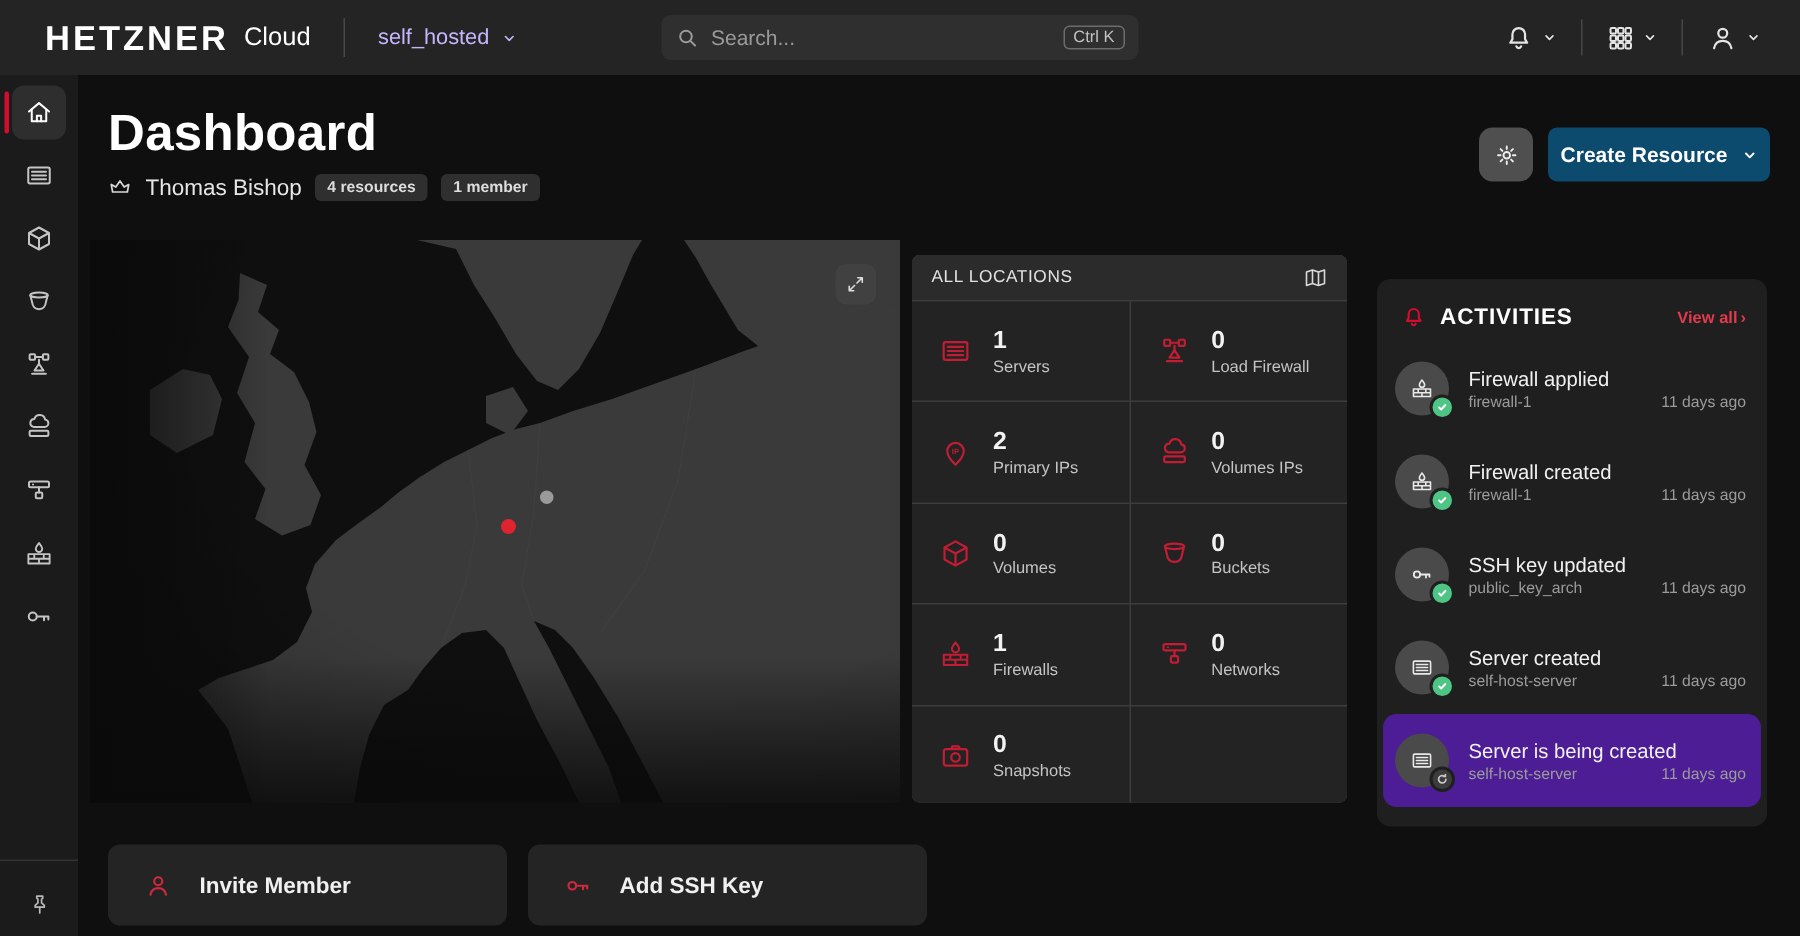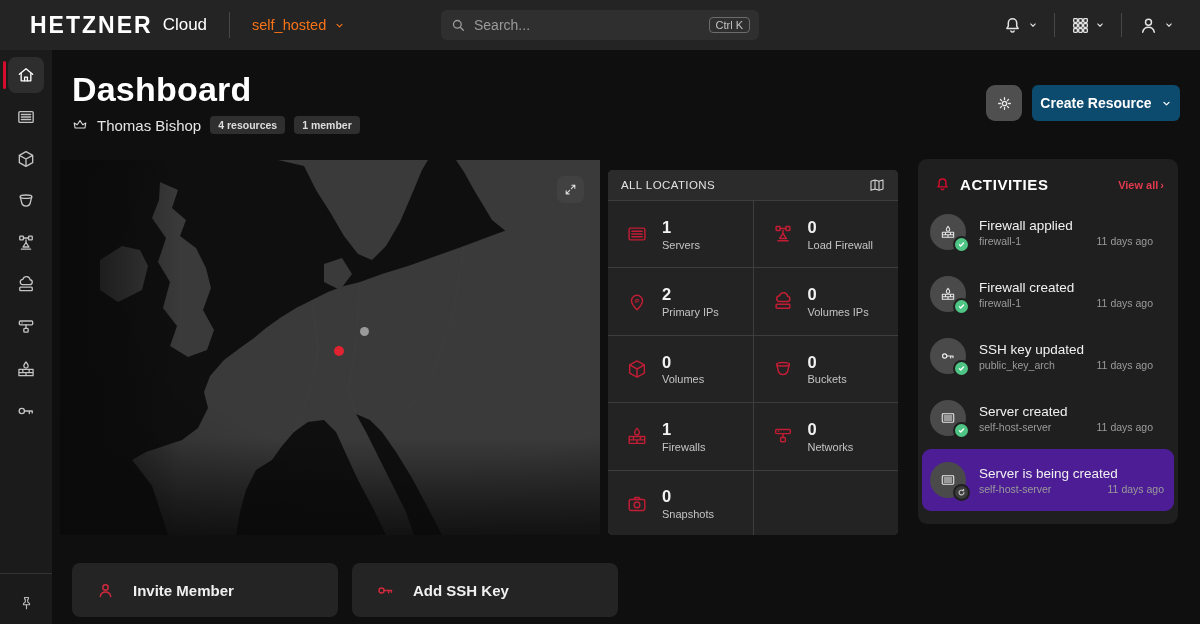--- a/index.html
+++ b/index.html
@@ -5,21 +5,21 @@
   * { margin:0; padding:0; box-sizing:border-box; }
   html,body { width:1200px; height:624px; background:#0e0e0e; font-family:"Liberation Sans", sans-serif; overflow:hidden; }
   #app { position:relative; width:1200px; height:624px; background:#0f0f0f; overflow:hidden; }
   svg { display:block; }
 
   
   .topbar { position:absolute; left:0; top:0; width:1200px; height:50px; background:#242424; display:flex; align-items:center; z-index:30; }
   .brand { margin-left:30px; font-size:23px; font-weight:800; letter-spacing:2px; color:#ffffff; }
   .brand-suffix { margin-left:10px; font-size:17px; font-weight:400; color:#ffffff; }
   .tb-sep { width:1px; height:26px; background:#474747; margin-left:22px; }
-  .project { margin-left:22px; display:flex; align-items:center; gap:8px; color:#f97316; font-size:14.5px; cursor:pointer; }
+  .project { margin-left:22px; display:flex; align-items:center; gap:8px; color:#c4b5fd; font-size:14.5px; cursor:pointer; }
   .search { position:absolute; left:441px; top:10px; width:318px; height:30px; background:#2f2f2f; border-radius:6px; display:flex; align-items:center; padding:0 9px; color:#9a9a9a; }
   .search input { flex:1; background:transparent; border:none; outline:none; color:#d8d8d8; font-size:14px; margin-left:8px; font-family:"Liberation Sans", sans-serif; }
   .search input::placeholder { color:#9a9a9a; }
   .kbd { border:1px solid #6c6c6c; border-radius:4px; padding:1px 6px; font-size:11px; color:#c2c2c2; white-space:nowrap; }
   .tb-right { position:absolute; right:16px; top:0; height:50px; display:flex; align-items:center; }
   .tb-btn { display:flex; align-items:center; gap:5px; color:#e4e4e4; padding:6px 10px; cursor:pointer; }
   .tb-right .tb-sep2 { width:1px; height:24px; background:#474747; margin:0 6px; }
 
   
   .sidebar { position:absolute; left:0; top:50px; width:52px; height:574px; background:#1b1b1b; z-index:25; }
@@ -56,26 +56,26 @@
   .loc-header { height:31px; background:#2b2b2b; border-bottom:1px solid #3d3d3d; display:flex; align-items:center; justify-content:space-between; padding:0 13px; color:#e2e2e2; font-size:11.5px; font-weight:500; letter-spacing:.4px; }
   .loc-header .map-ic { color:#d9d9d9; cursor:pointer; display:flex; }
   .loc-grid { display:grid; grid-template-columns:1fr 1fr; grid-auto-rows:66.4px; gap:1px; background:#3d3d3d; }
   .loc-cell { background:#232323; display:flex; align-items:center; padding-left:18px; gap:14px; cursor:pointer; }
   .loc-cell.empty { cursor:default; }
   .loc-cell .l-icon { color:#c21d34; display:flex; }
   .loc-count { font-size:16.5px; font-weight:600; color:#f2f2f2; line-height:1.2; }
   .loc-label { font-size:11px; color:#c4c4c4; margin-top:1px; }
 
   
-  .act { position:absolute; left:918px; top:159px; width:260px; height:365px; background:#1f1f1f; border-radius:9px; overflow:hidden; }
+  .act { position:absolute; left:918px; top:186px; width:260px; height:365px; background:#1f1f1f; border-radius:9px; overflow:hidden; }
   .act-header { display:flex; align-items:center; gap:9px; padding:17px 14px 8px 16px; }
   .act-header .a-bell { color:#d50c2d; display:flex; }
   .act-title { font-size:15px; font-weight:700; color:#ffffff; letter-spacing:.6px; }
   .view-all { margin-left:auto; color:#e23a4e; font-size:11px; font-weight:700; cursor:pointer; display:flex; align-items:center; gap:2px; }
-  .act-item { display:flex; align-items:center; height:62px; padding:0 25px 0 12px; cursor:pointer; }
+  .act-item { display:flex; align-items:center; height:62px; padding:0 14px 0 12px; cursor:pointer; }
   .act-item.highlight { background:#4c1d95; border-radius:9px; margin:0 4px; padding:0 10px 0 8px; }
   .avatar-wrap { position:relative; width:36px; height:36px; flex:none; }
   .avatar { width:36px; height:36px; border-radius:50%; background:#4a4a4a; color:#e9e9e9; display:flex; align-items:center; justify-content:center; }
   .badge-dot { position:absolute; right:-4px; bottom:-3px; width:17px; height:17px; border-radius:50%; background:#4ec584; border:2.5px solid #1f1f1f; display:flex; align-items:center; justify-content:center; color:#ffffff; }
   .badge-dot.pending { background:#3c3c3c; color:#c9c9c9; }
   .act-text { margin-left:13px; flex:1; min-width:0; }
   .act-item-title { font-size:13.5px; font-weight:500; color:#f1f1f1; white-space:nowrap; }
   .act-sub { display:flex; justify-content:space-between; margin-top:2px; }
   .act-target { font-size:10.5px; color:#9b9b9b; }
   .act-time { font-size:10.5px; color:#9b9b9b; }

